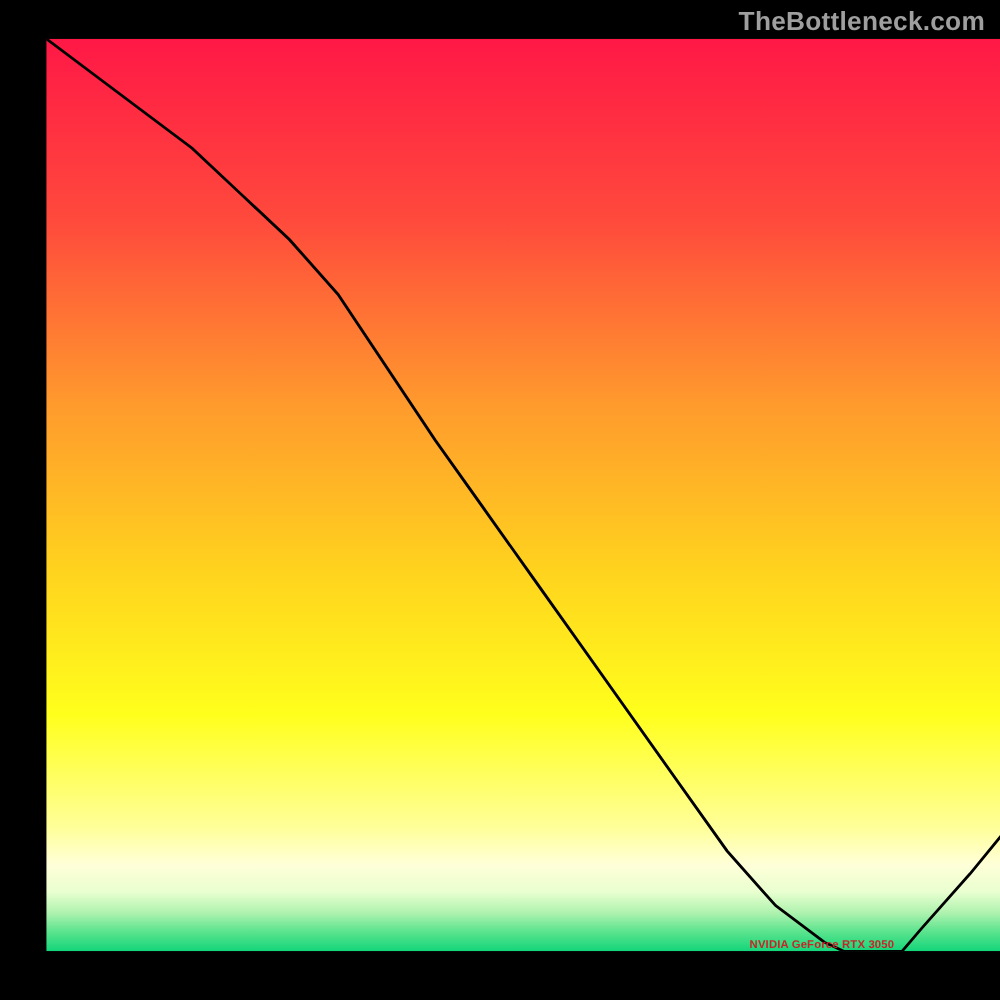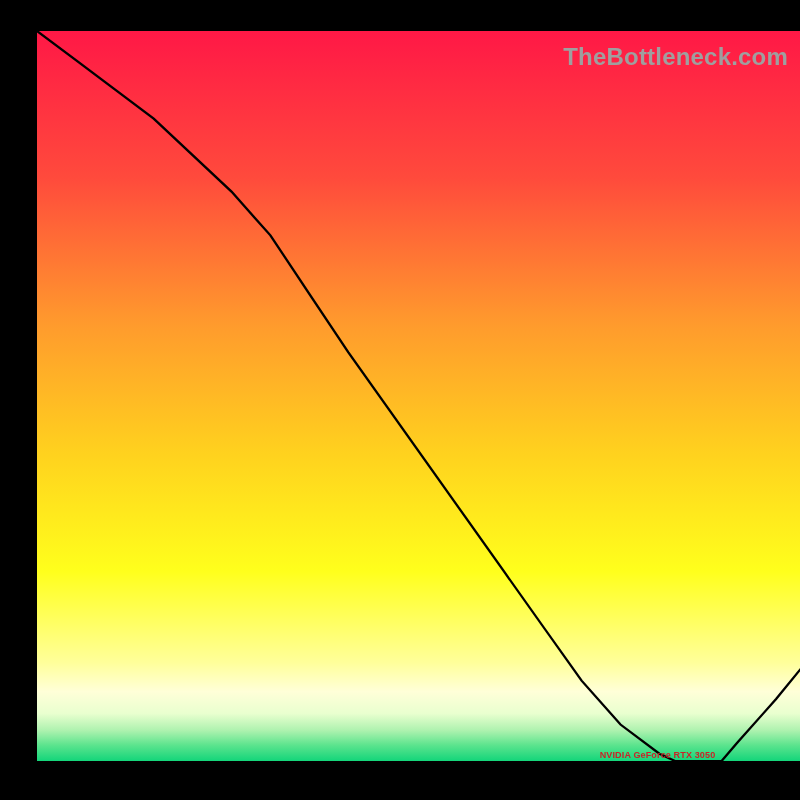--- a/index.html
+++ b/index.html
@@ -14,26 +14,25 @@
   .wrapper {
     position: relative;
     width: 800px;
     height: 800px;
   }
   .watermark {
     position: absolute;
     top: 6px;
     right: 12px;
     color: #9f9f9f;
-    font-size: 24px;
+    font-size: 21px;
     font-weight: 600;
     letter-spacing: 0.2px;
     user-select: none;
     z-index: 3;
-    margin-top: 37px;
   }
   .plot-area {
     position: absolute;
     left: 37px;
     top: 31px;
     width: 730px;
     height: 730px;
     padding-left: 48px;
   }
   .gradient {

